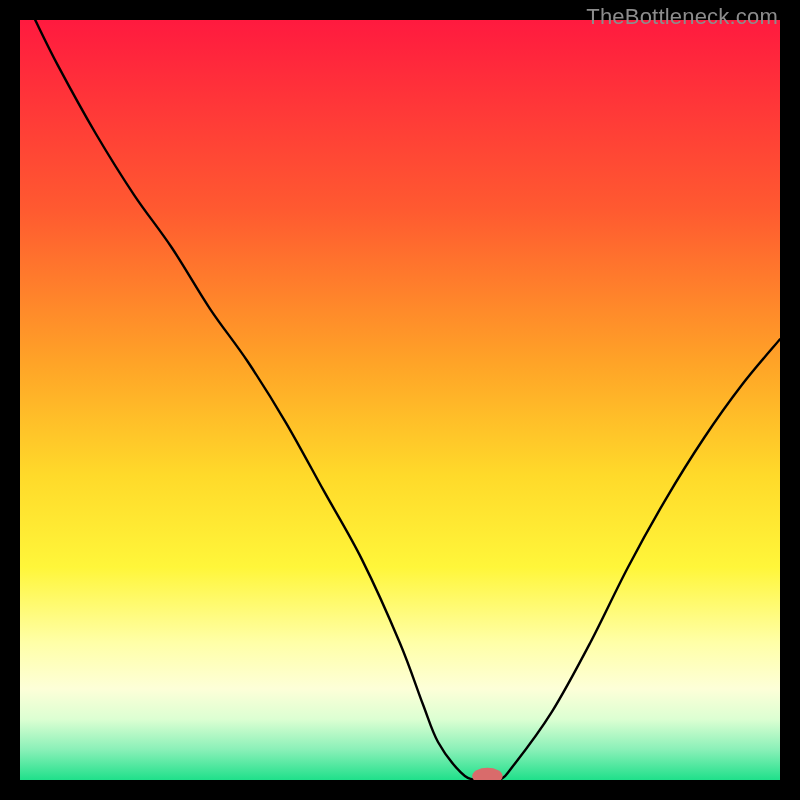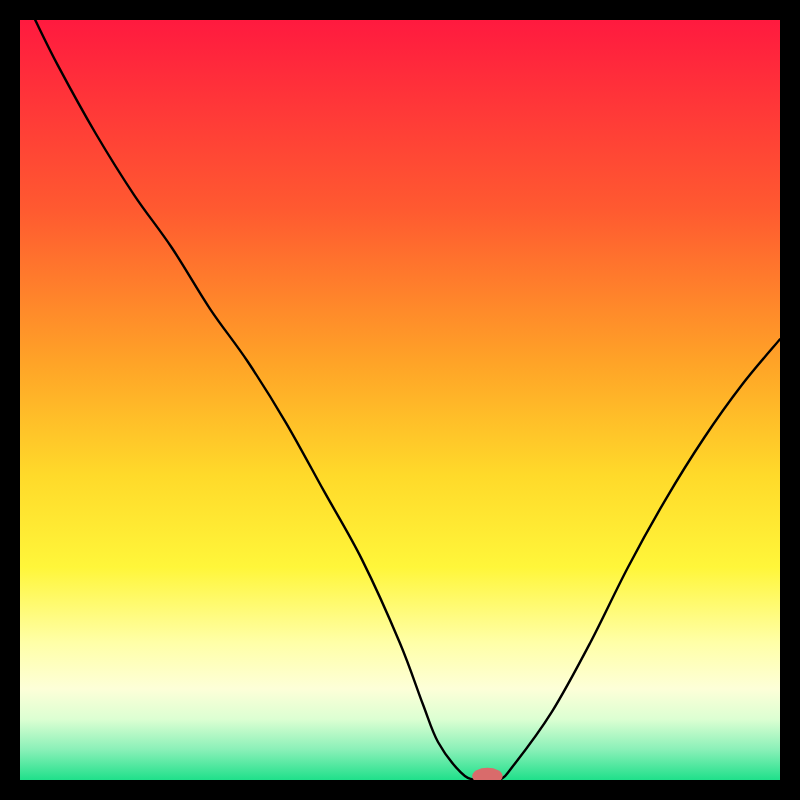--- a/index.html
+++ b/index.html
@@ -32,20 +32,21 @@
     font-size: 22px;
     color: #8c8c8c;
     letter-spacing: 0.2px;
     z-index: 5;
   }
 </style>
 </head>
 <body>
 
 <div class="frame">
+  <div class="watermark">TheBottleneck.com</div>
 
   <div class="plot-area">
     <svg id="chart-svg" width="760" height="760" viewBox="0 0 760 760" preserveAspectRatio="none">
       <defs>
         <linearGradient id="bg-grad" x1="0" y1="0" x2="0" y2="1">
             <stop offset="0%" stop-color="#ff1a3f"></stop>
             <stop offset="25%" stop-color="#ff5a30"></stop>
             <stop offset="45%" stop-color="#ffa327"></stop>
             <stop offset="60%" stop-color="#ffda2a"></stop>
             <stop offset="72%" stop-color="#fff63a"></stop>

